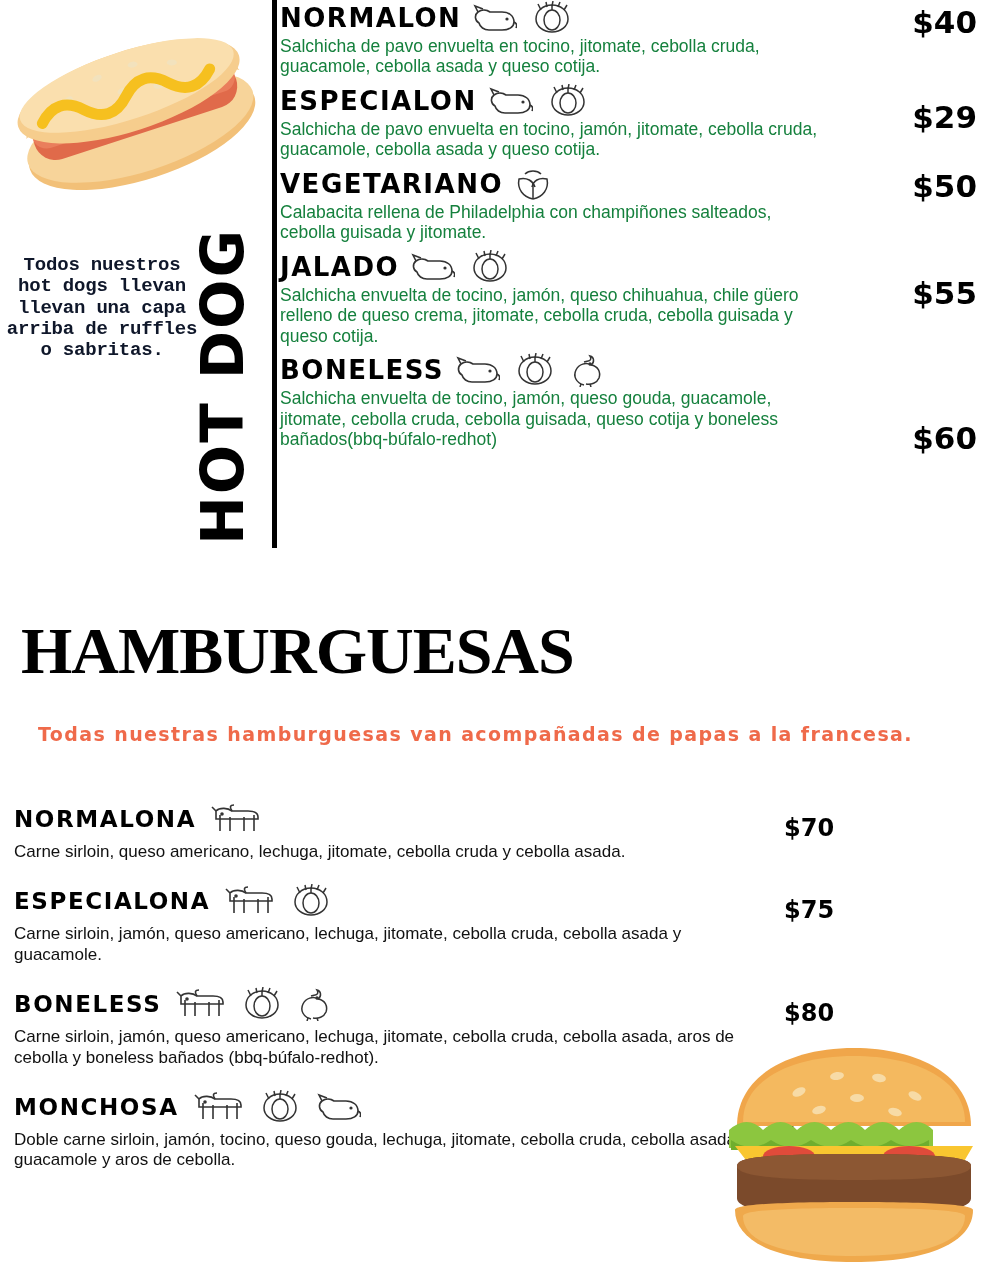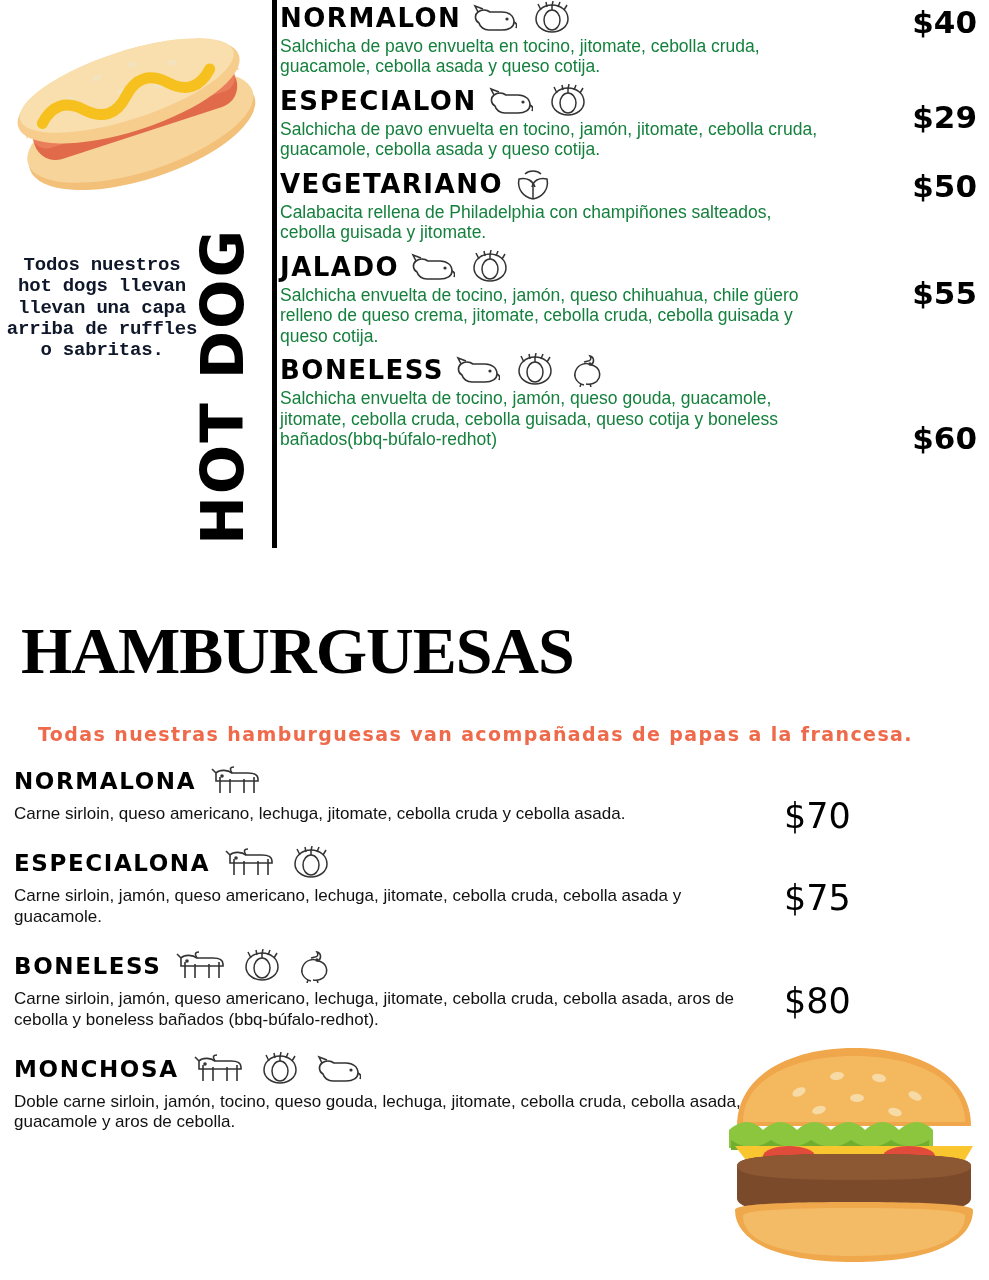--- a/index.html
+++ b/index.html
@@ -119,21 +119,21 @@
     font-family: "DejaVu Sans", sans-serif;
     font-weight: bold;
     font-size: 19px;
     letter-spacing: 1.4px;
     color: #ef6a4a;
     margin-top: 15px;
   }
 
   .bg-list {
     position: absolute;
-    left: 14px; top: 764px;
+    left: 14px; top: 802px;
     width: 975px;
   }
   .bg-item { position: relative; margin-bottom: 22px; }
   .bg-head { display:flex; align-items:center; gap: 14px; height: 34px; }
   .bg-name {
     font-family: "DejaVu Sans", sans-serif;
     font-weight: bold;
     font-size: 23px;
     letter-spacing: 1.6px;
     color: #000;
@@ -143,24 +143,23 @@
     font-size: 17px;
     line-height: 1.2;
     color: #111;
     margin-top: 6px;
     max-width: 730px;
   }
   .bg-price {
     position: absolute;
     left: 770px; top: 12px;
     font-family: "DejaVu Sans", sans-serif;
-    font-weight: normal;
-    font-size: 35px;
-    color: #000;
-    margin-top: 20px;
+    font-weight: bold;
+    font-size: 24px;
+    color: #000;
   }
 
   .burger-img {
     position: absolute;
     right: 0px; bottom: 0px;
     width: 270px; height: 250px;
   }
 </style>
 </head>
 <body>

